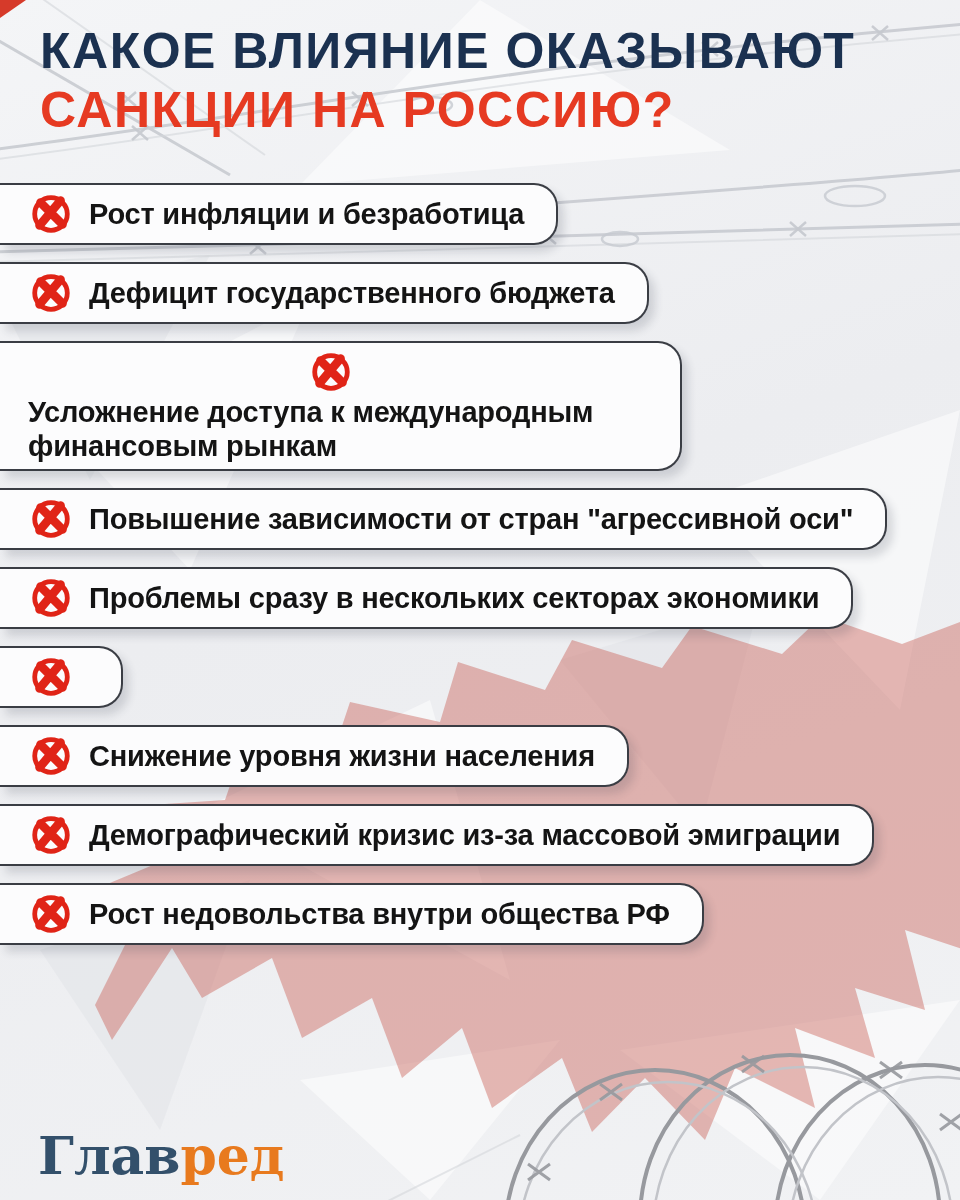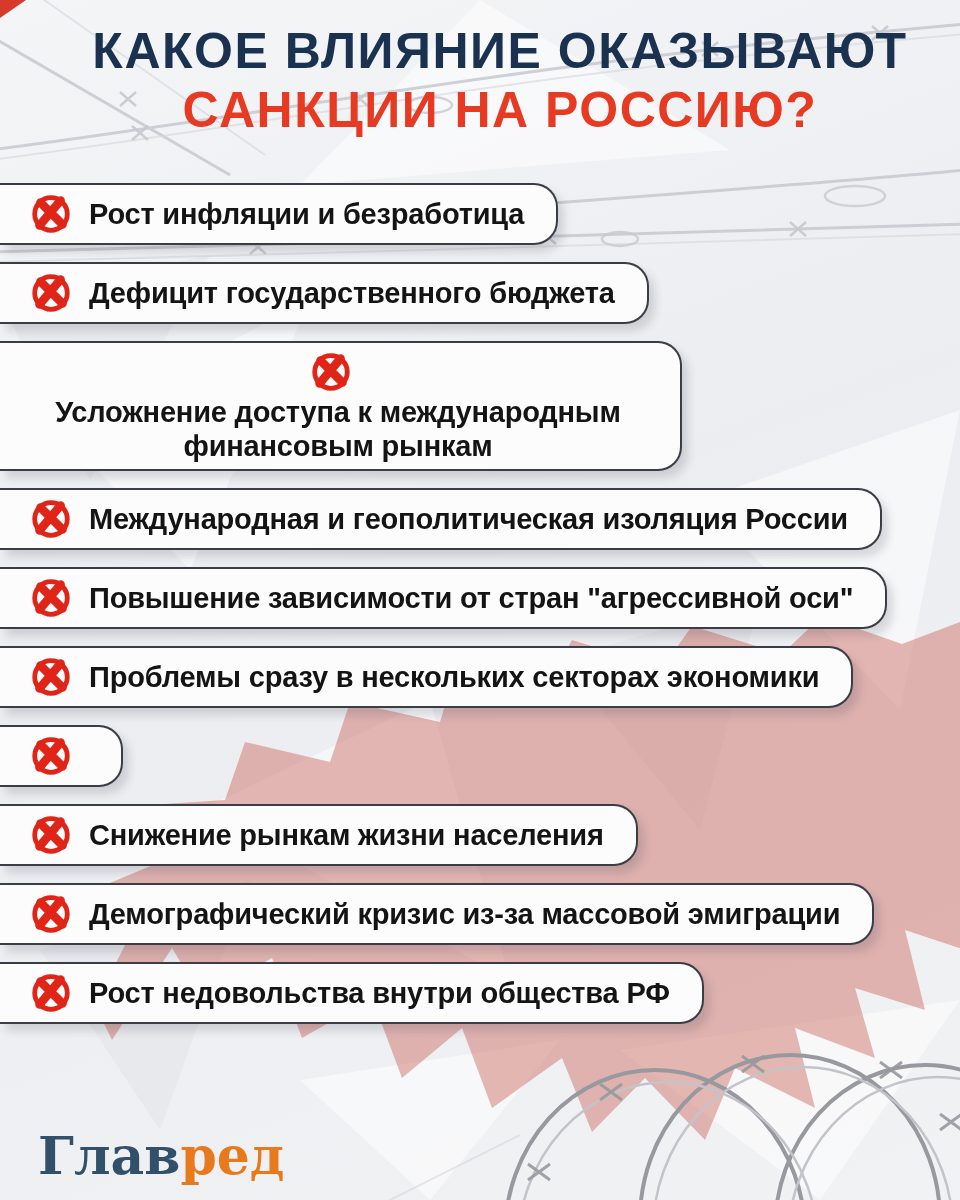--- a/index.html
+++ b/index.html
@@ -6,21 +6,20 @@
   body{
     width:960px;height:1200px;
     font-family:"Liberation Sans", sans-serif;
     background:#eef0f2;
   }
   .page{
     position:relative;
     width:960px;height:1200px;
     overflow:hidden;
     background:linear-gradient(160deg,#f4f5f7 0%,#ecedf0 45%,#f1f2f4 100%);
-    text-align:center;
   }
   .bg{
     position:absolute;inset:0;width:960px;height:1200px;
     pointer-events:none;
   }
   .content{position:relative;z-index:2;}
 
   
   .header{padding:22px 0 0 40px;}
   .title-line{
@@ -201,29 +200,20 @@
   <li class="row">
     <span class="icon">
       <svg viewBox="0 0 48 48">
         <circle cx="24" cy="24" r="17" fill="none" stroke="currentColor" stroke-width="5"></circle>
         <path d="M13 12 L36 35 M34 10 L12 36" fill="none" stroke="currentColor" stroke-width="9" stroke-linecap="round"></path>
       </svg>
     </span>
     <span class="label">Усложнение доступа к международным финансовым рынкам</span>
   </li>
 
-  <li class="row">
-    <span class="icon">
-      <svg viewBox="0 0 48 48">
-        <circle cx="24" cy="24" r="17" fill="none" stroke="currentColor" stroke-width="5"></circle>
-        <path d="M13 12 L36 35 M34 10 L12 36" fill="none" stroke="currentColor" stroke-width="9" stroke-linecap="round"></path>
-      </svg>
-    </span>
-    <span class="label">Международная и геополитическая изоляция России</span>
-  </li>
 
   <li class="row">
     <span class="icon">
       <svg viewBox="0 0 48 48">
         <circle cx="24" cy="24" r="17" fill="none" stroke="currentColor" stroke-width="5"></circle>
         <path d="M13 12 L36 35 M34 10 L12 36" fill="none" stroke="currentColor" stroke-width="9" stroke-linecap="round"></path>
       </svg>
     </span>
     <span class="label">Повышение зависимости от стран "агрессивной оси"</span>
   </li>
@@ -247,21 +237,21 @@
     </span>
   </li>
 
   <li class="row">
     <span class="icon">
       <svg viewBox="0 0 48 48">
         <circle cx="24" cy="24" r="17" fill="none" stroke="currentColor" stroke-width="5"></circle>
         <path d="M13 12 L36 35 M34 10 L12 36" fill="none" stroke="currentColor" stroke-width="9" stroke-linecap="round"></path>
       </svg>
     </span>
-    <span class="label">Снижение рынкам жизни населения</span>
+    <span class="label">Снижение уровня жизни населения</span>
   </li>
 
   <li class="row">
     <span class="icon">
       <svg viewBox="0 0 48 48">
         <circle cx="24" cy="24" r="17" fill="none" stroke="currentColor" stroke-width="5"></circle>
         <path d="M13 12 L36 35 M34 10 L12 36" fill="none" stroke="currentColor" stroke-width="9" stroke-linecap="round"></path>
       </svg>
     </span>
     <span class="label">Демографический кризис из-за массовой эмиграции</span>

